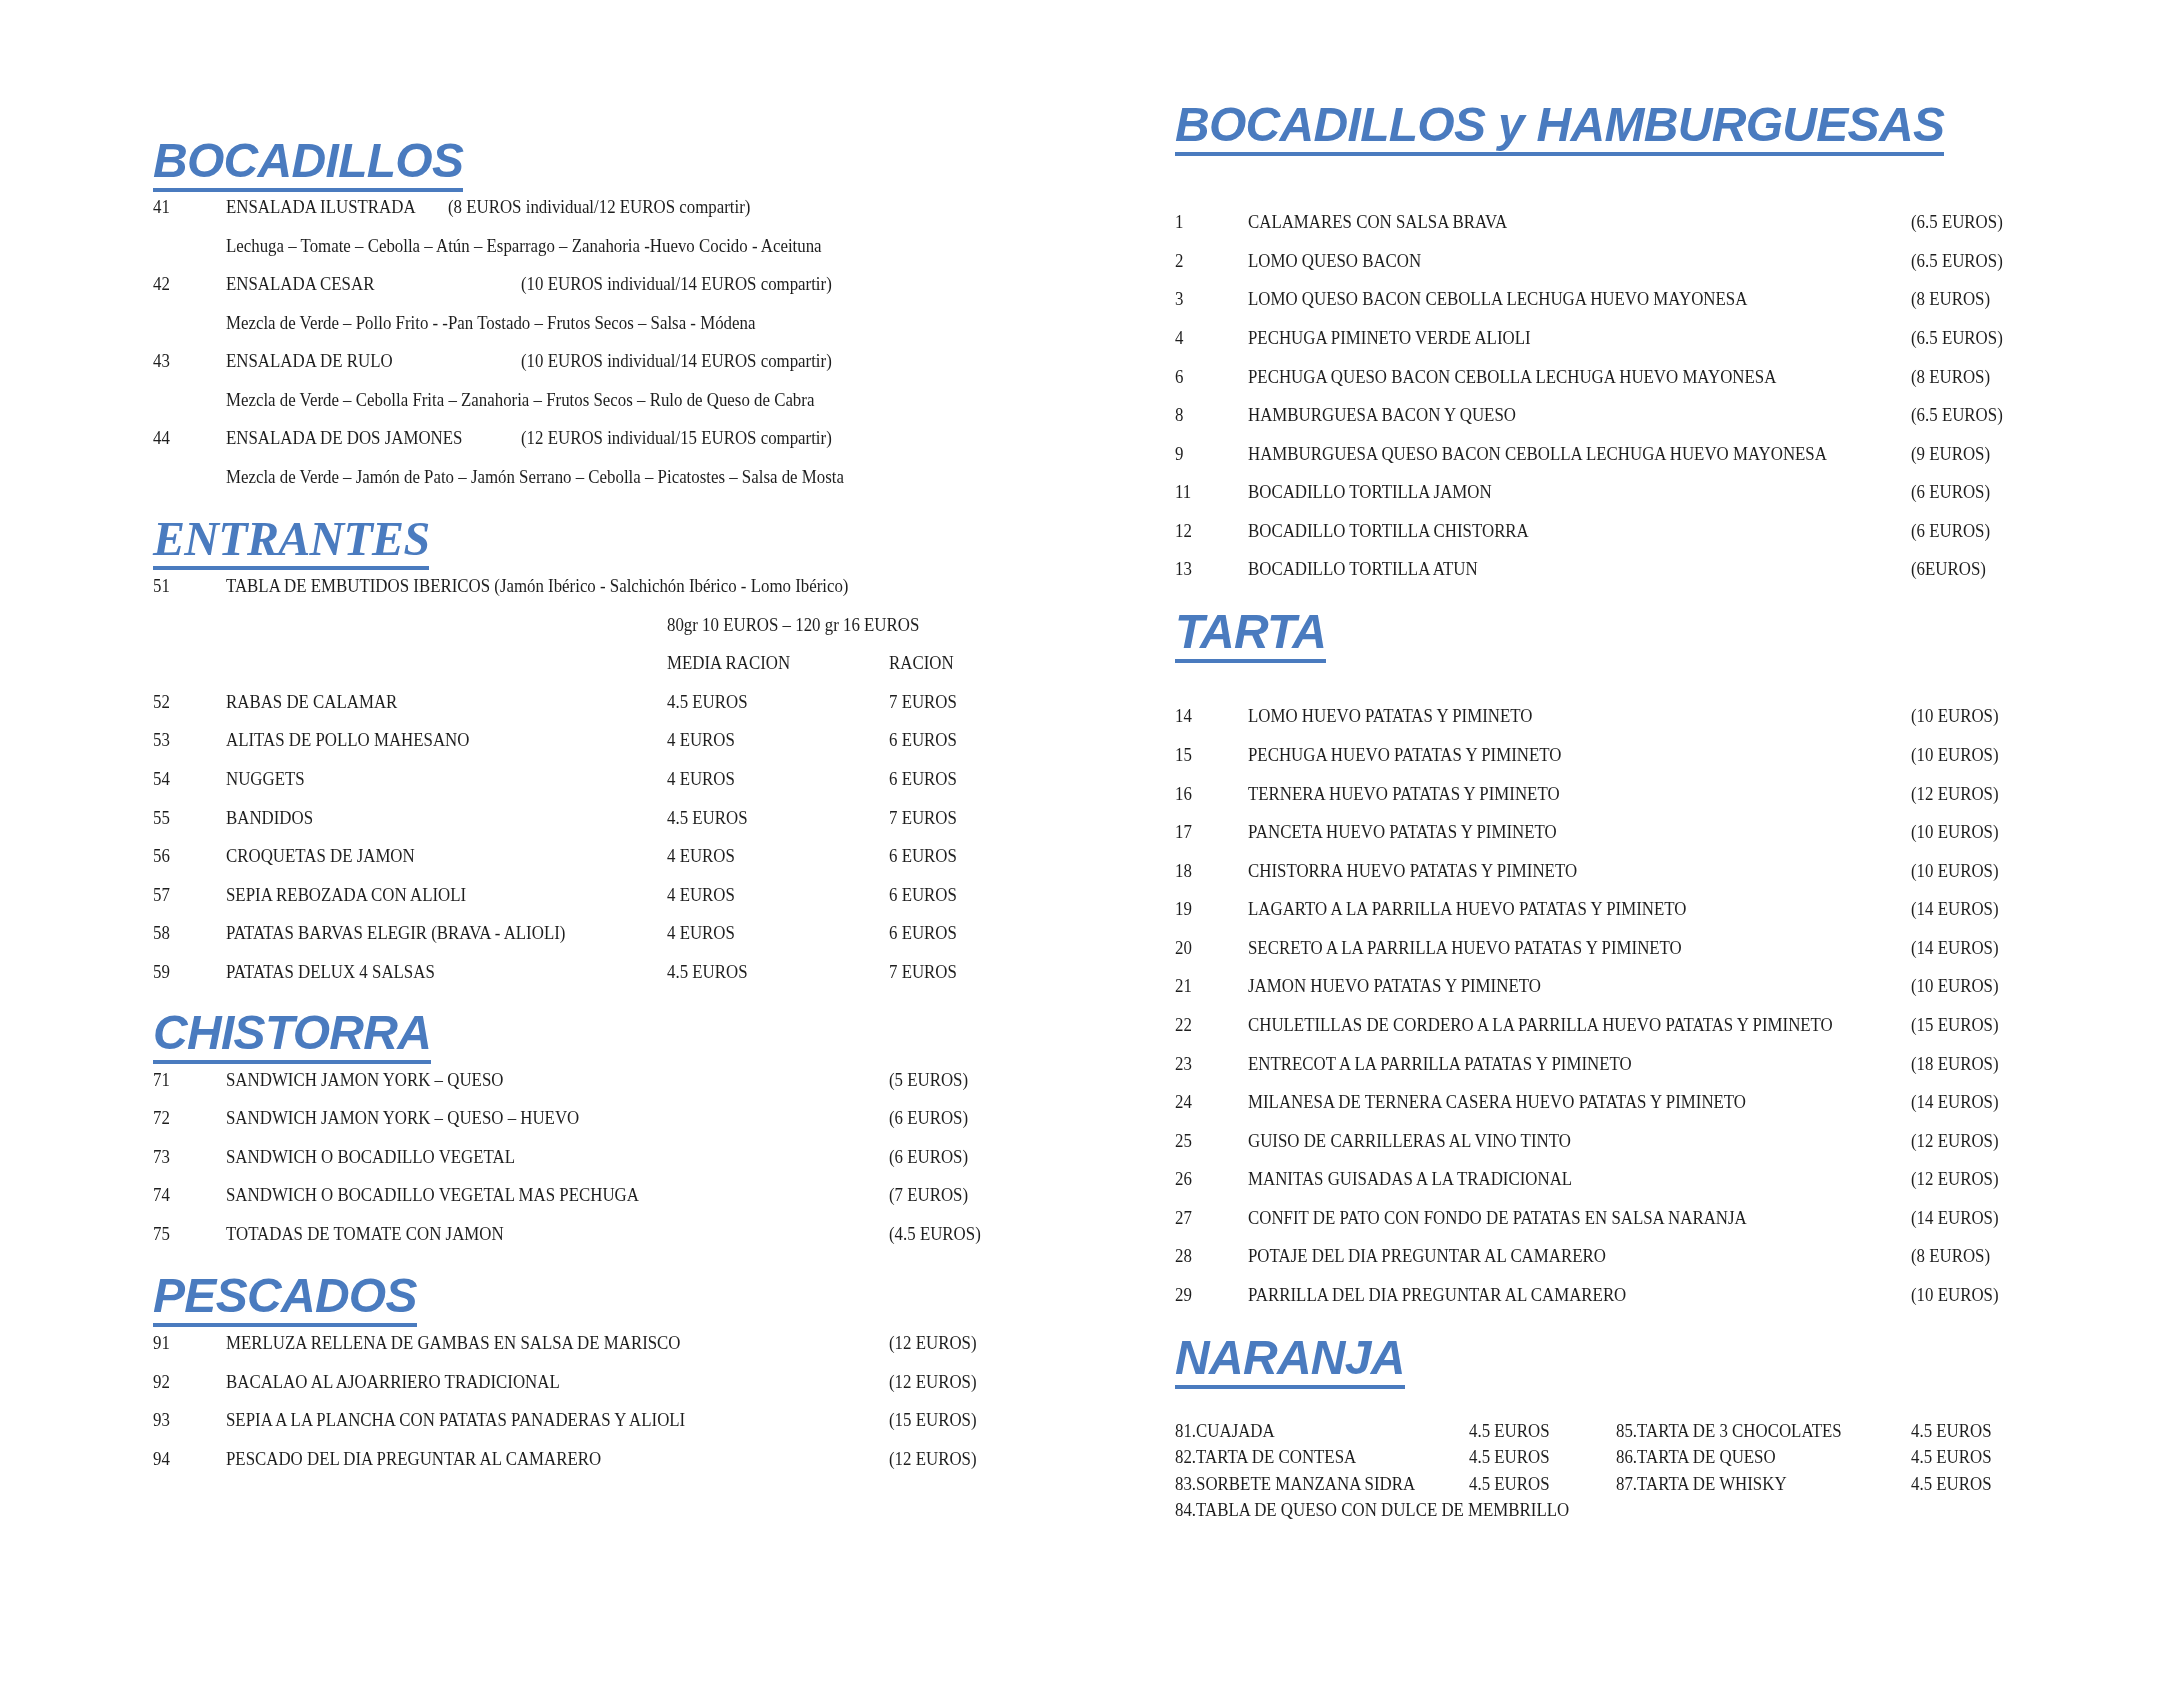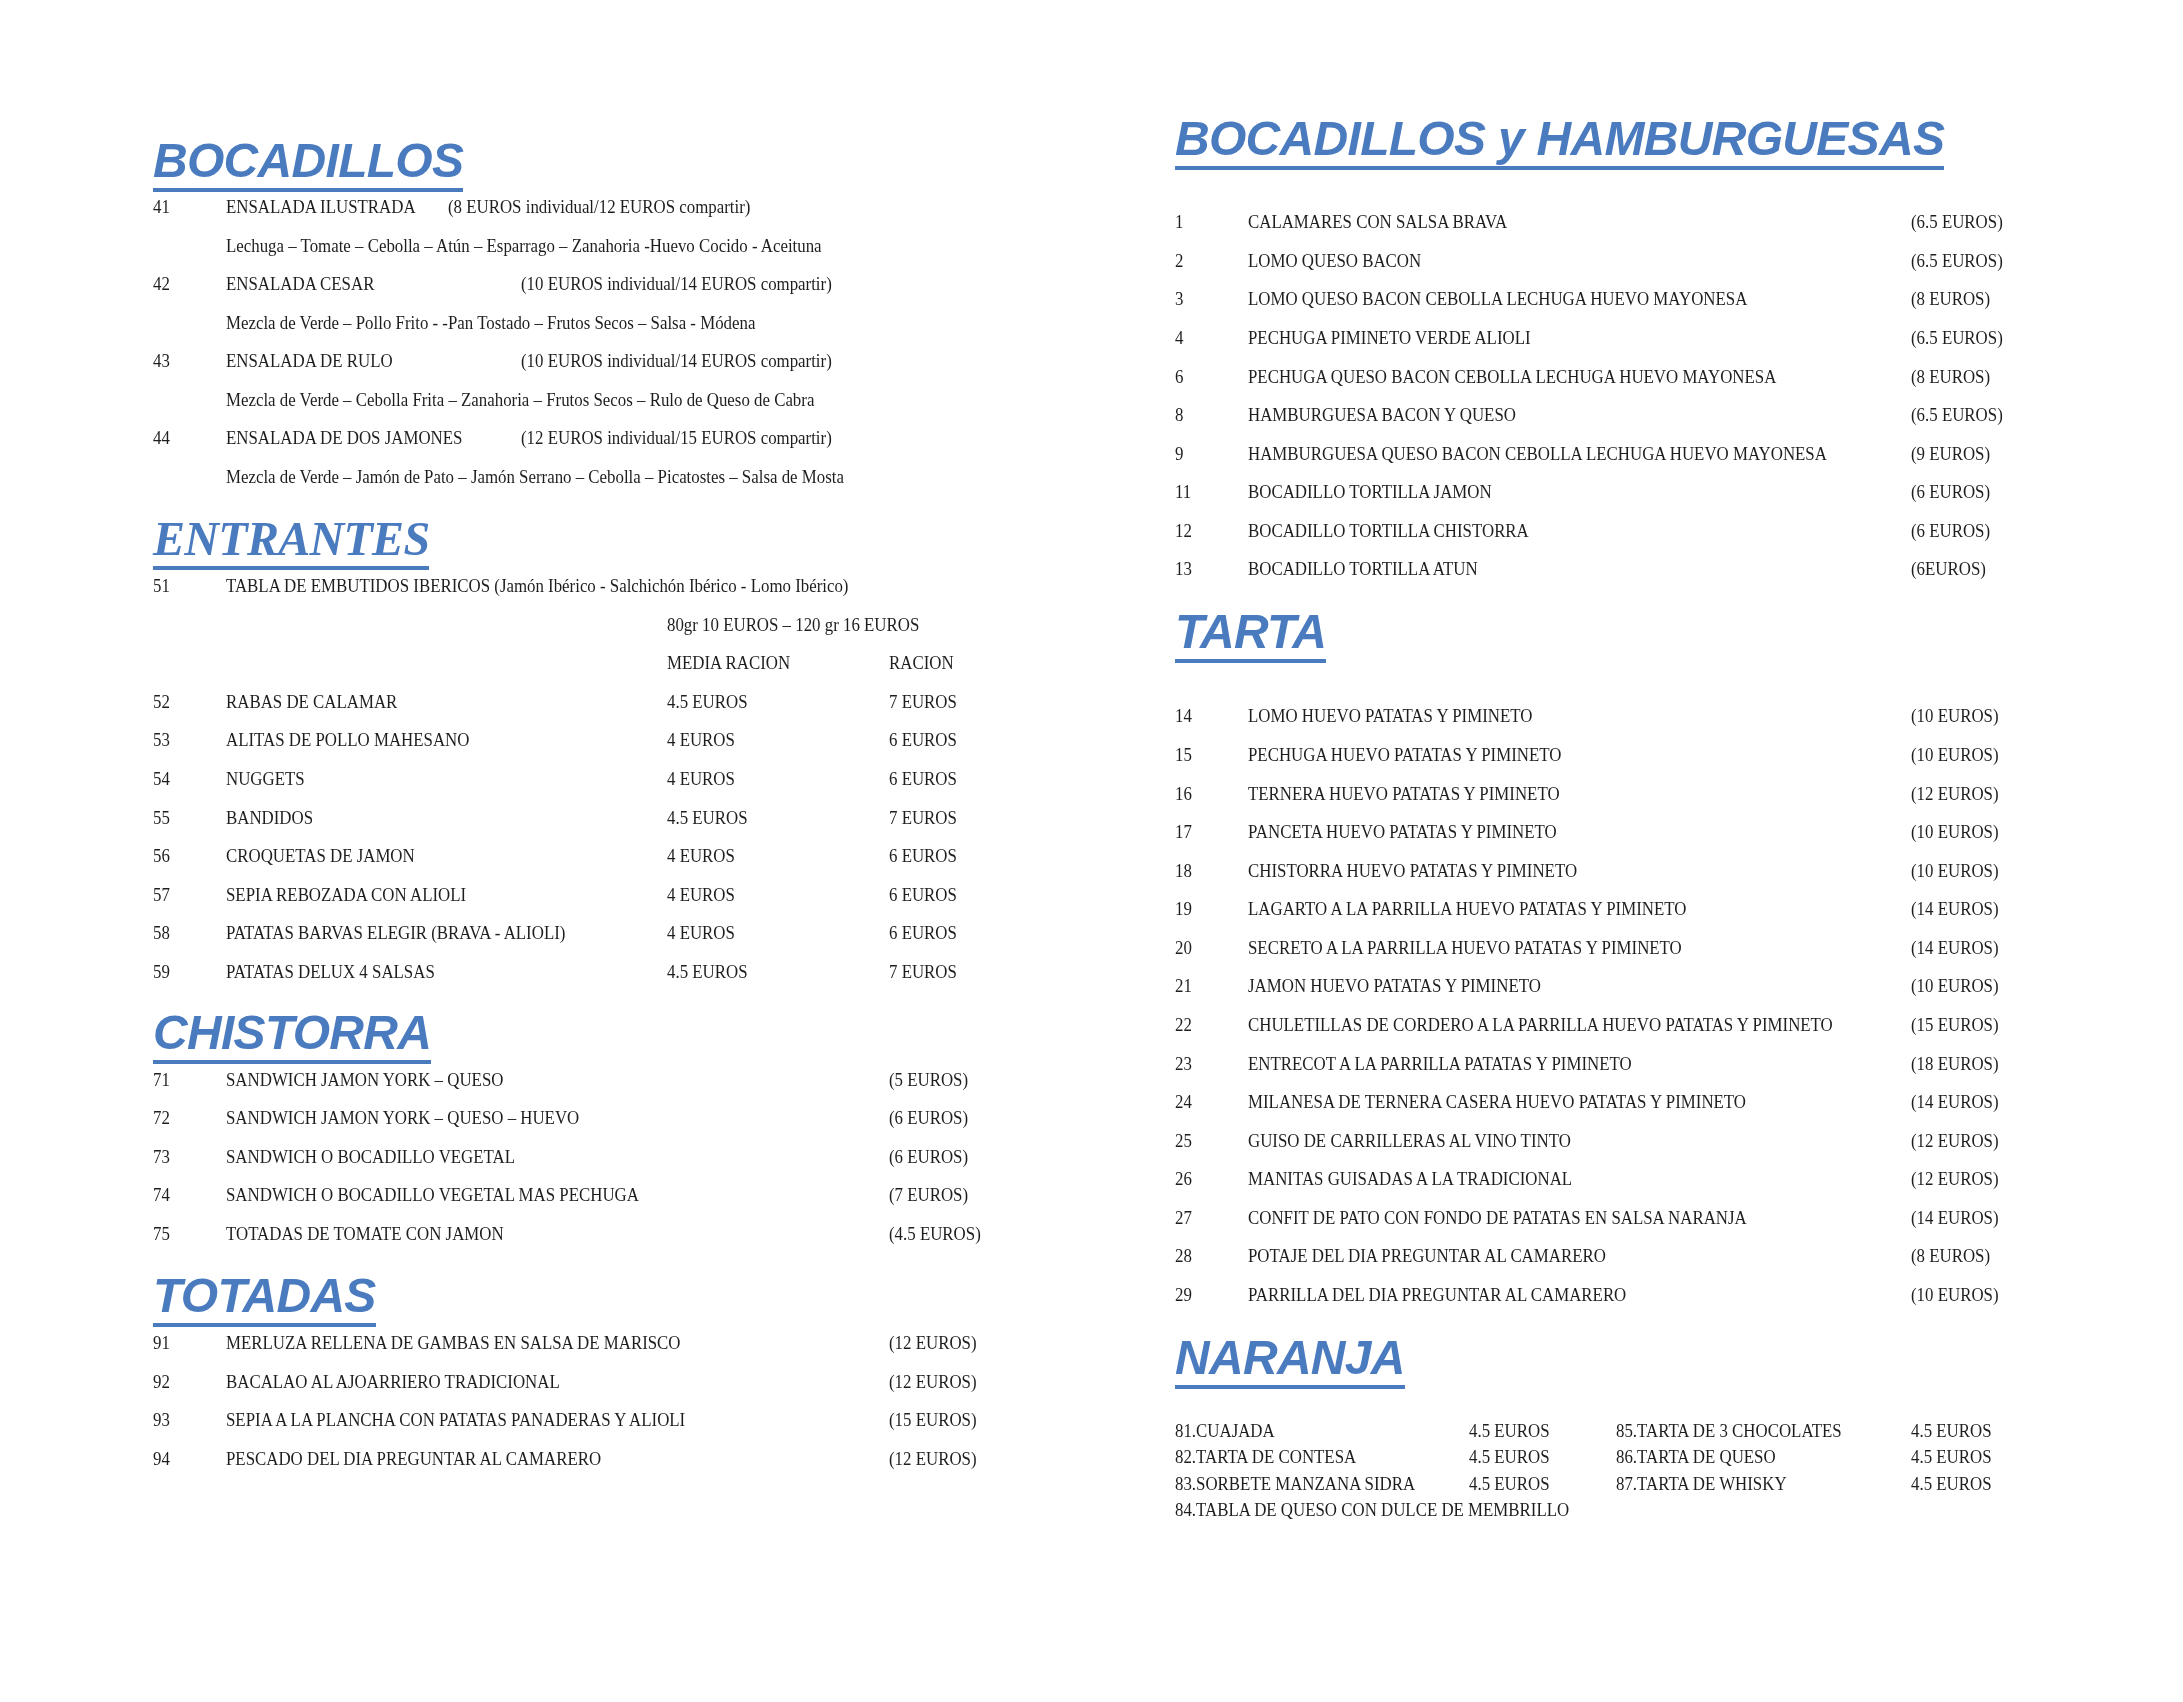--- a/index.html
+++ b/index.html
@@ -106,41 +106,41 @@
 
   <span class="cell" style="left:153px;top:1183px;">74</span>
   <span class="cell" style="left:226px;top:1183px;">SANDWICH O BOCADILLO VEGETAL MAS PECHUGA</span>
   <span class="cell" style="left:889px;top:1183px;">(7 EUROS)</span>
 
   <span class="cell" style="left:153px;top:1222px;">75</span>
   <span class="cell" style="left:226px;top:1222px;">TOTADAS DE TOMATE CON JAMON</span>
   <span class="cell" style="left:889px;top:1222px;">(4.5 EUROS)</span>
 </div>
 
-<div class="heading" style="left:153px;top:1272px;">TOTADAS</div>
+<div class="heading" style="left:153px;top:1272px;">PESCADOS</div>
 
 <div>
   <span class="cell" style="left:153px;top:1331px;">91</span>
   <span class="cell" style="left:226px;top:1331px;">MERLUZA RELLENA DE GAMBAS EN SALSA DE MARISCO</span>
   <span class="cell" style="left:889px;top:1331px;">(12 EUROS)</span>
 
   <span class="cell" style="left:153px;top:1370px;">92</span>
   <span class="cell" style="left:226px;top:1370px;">BACALAO AL AJOARRIERO TRADICIONAL</span>
   <span class="cell" style="left:889px;top:1370px;">(12 EUROS)</span>
 
   <span class="cell" style="left:153px;top:1408px;">93</span>
   <span class="cell" style="left:226px;top:1408px;">SEPIA A LA PLANCHA CON PATATAS PANADERAS Y ALIOLI</span>
   <span class="cell" style="left:889px;top:1408px;">(15 EUROS)</span>
 
   <span class="cell" style="left:153px;top:1447px;">94</span>
   <span class="cell" style="left:226px;top:1447px;">PESCADO DEL DIA PREGUNTAR AL CAMARERO</span>
   <span class="cell" style="left:889px;top:1447px;">(12 EUROS)</span>
 </div>
 
-<div class="heading" style="left:1175px;top:115px;">BOCADILLOS y HAMBURGUESAS</div>
+<div class="heading" style="left:1175px;top:101px;">BOCADILLOS y HAMBURGUESAS</div>
 
 <div>
   <span class="cell" style="left:1175px;top:210px;">1</span>
   <span class="cell" style="left:1248px;top:210px;">CALAMARES CON SALSA BRAVA</span>
   <span class="cell" style="left:1911px;top:210px;">(6.5 EUROS)</span>
 
   <span class="cell" style="left:1175px;top:249px;">2</span>
   <span class="cell" style="left:1248px;top:249px;">LOMO QUESO BACON</span>
   <span class="cell" style="left:1911px;top:249px;">(6.5 EUROS)</span>
 

